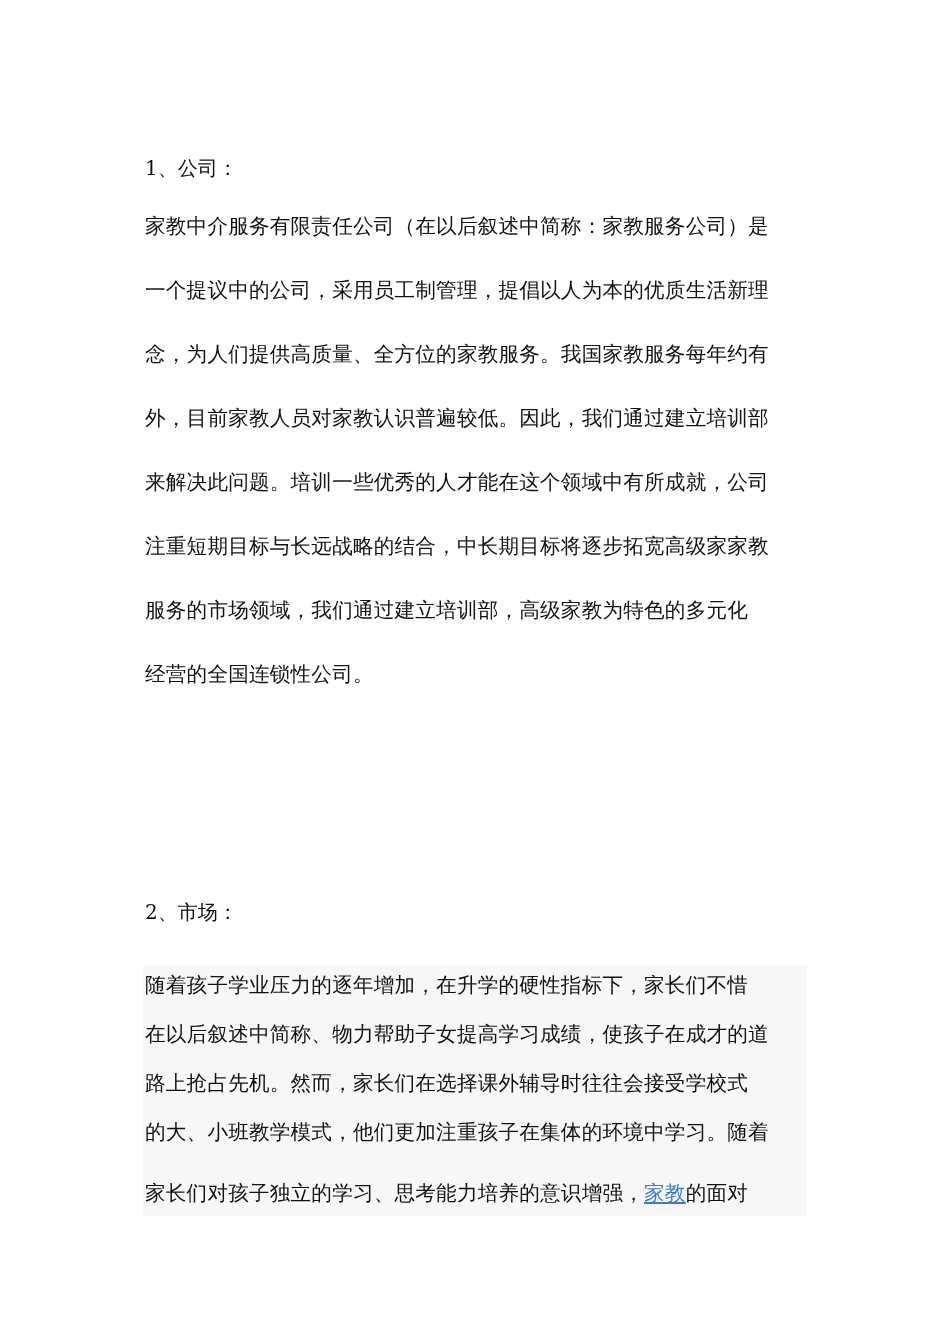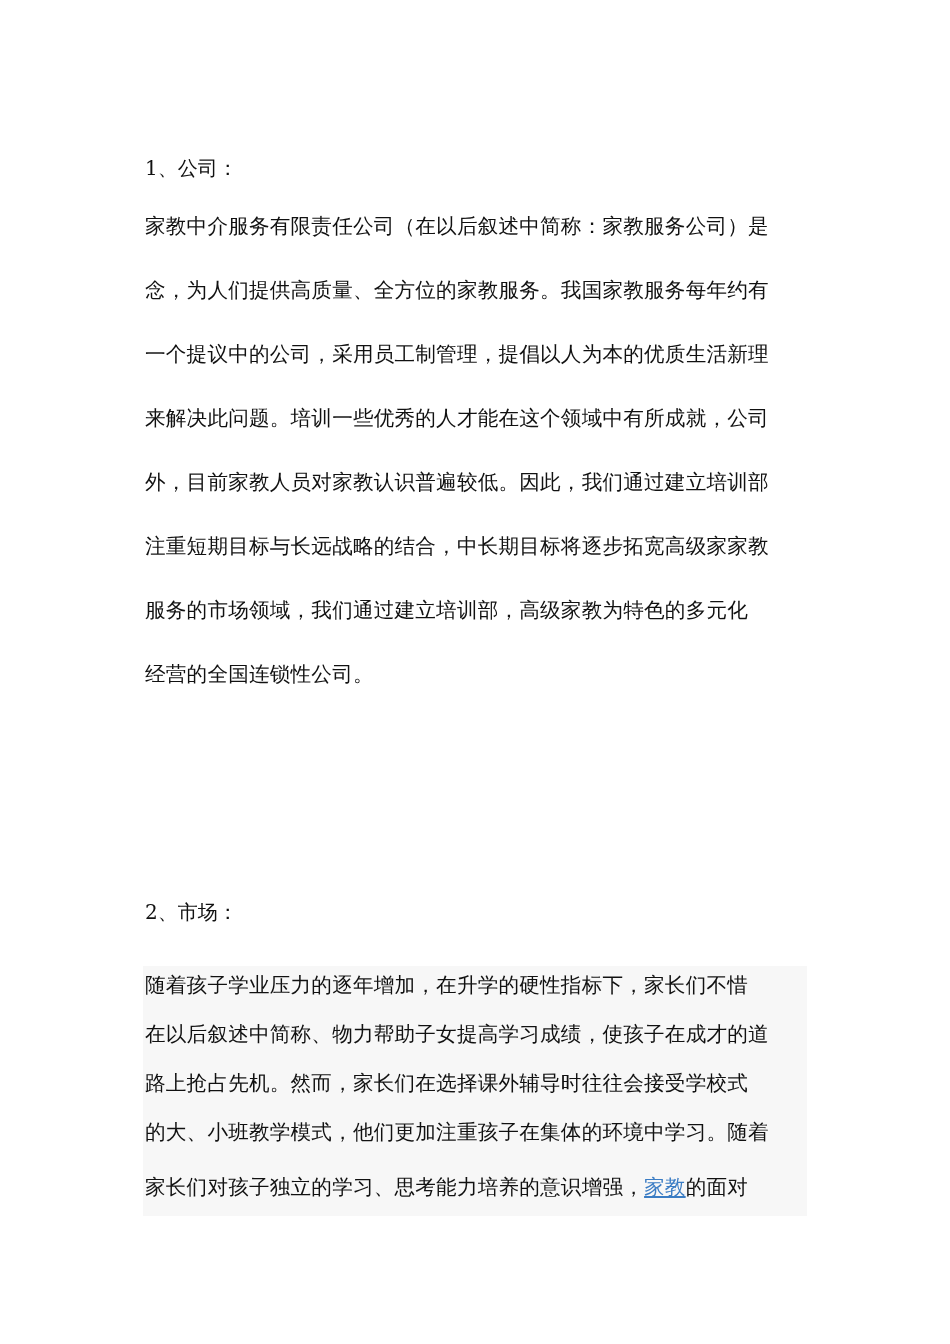--- a/index.html
+++ b/index.html
@@ -19,33 +19,33 @@
     .link { color: #3a7cc4; text-decoration: underline; cursor: pointer; }
   </style>
 </head>
 <body>
 
 <div class="page">
   <div class="heading" style="top:116px;margin-top:40px;">1、公司：</div>
 
   <div class="para1">
     <div class="line">家教中介服务有限责任公司（在以后叙述中简称：家教服务公司）是</div>
+    <div class="line">一个提议中的公司，采用员工制管理，提倡以人为本的优质生活新理</div>
     <div class="line">念，为人们提供高质量、全方位的家教服务。我国家教服务每年约有</div>
-    <div class="line">一个提议中的公司，采用员工制管理，提倡以人为本的优质生活新理</div>
+    <div class="line">外，目前家教人员对家教认识普遍较低。因此，我们通过建立培训部</div>
     <div class="line">来解决此问题。培训一些优秀的人才能在这个领域中有所成就，公司</div>
-    <div class="line">外，目前家教人员对家教认识普遍较低。因此，我们通过建立培训部</div>
     <div class="line">注重短期目标与长远战略的结合，中长期目标将逐步拓宽高级家家教</div>
     <div class="line">服务的市场领域，我们通过建立培训部，高级家教为特色的多元化</div>
     <div class="line">经营的全国连锁性公司。</div>
   </div>
 
   <div class="heading" style="top:900px;">2、市场：</div>
 
   <div class="para2">
     <div class="line" style="top:5px;">随着孩子学业压力的逐年增加，在升学的硬性指标下，家长们不惜</div>
     <div class="line" style="top:54px;">在以后叙述中简称、物力帮助子女提高学习成绩，使孩子在成才的道</div>
     <div class="line" style="top:103px;font-family:Liberation Serif, serif;">路上抢占先机。然而，家长们在选择课外辅导时往往会接受学校式</div>
     <div class="line" style="top:152px;">的大、小班教学模式，他们更加注重孩子在集体的环境中学习。随着</div>
-    <div class="line" style="top:207px;">
+    <div class="line" style="top:213px;">
       <span>家长们对孩子独立的学习、思考能力培养的意识增强，</span><a class="link">家教</a><span>的面对</span>
     </div>
   </div>
 </div>
 
 </body></html>

